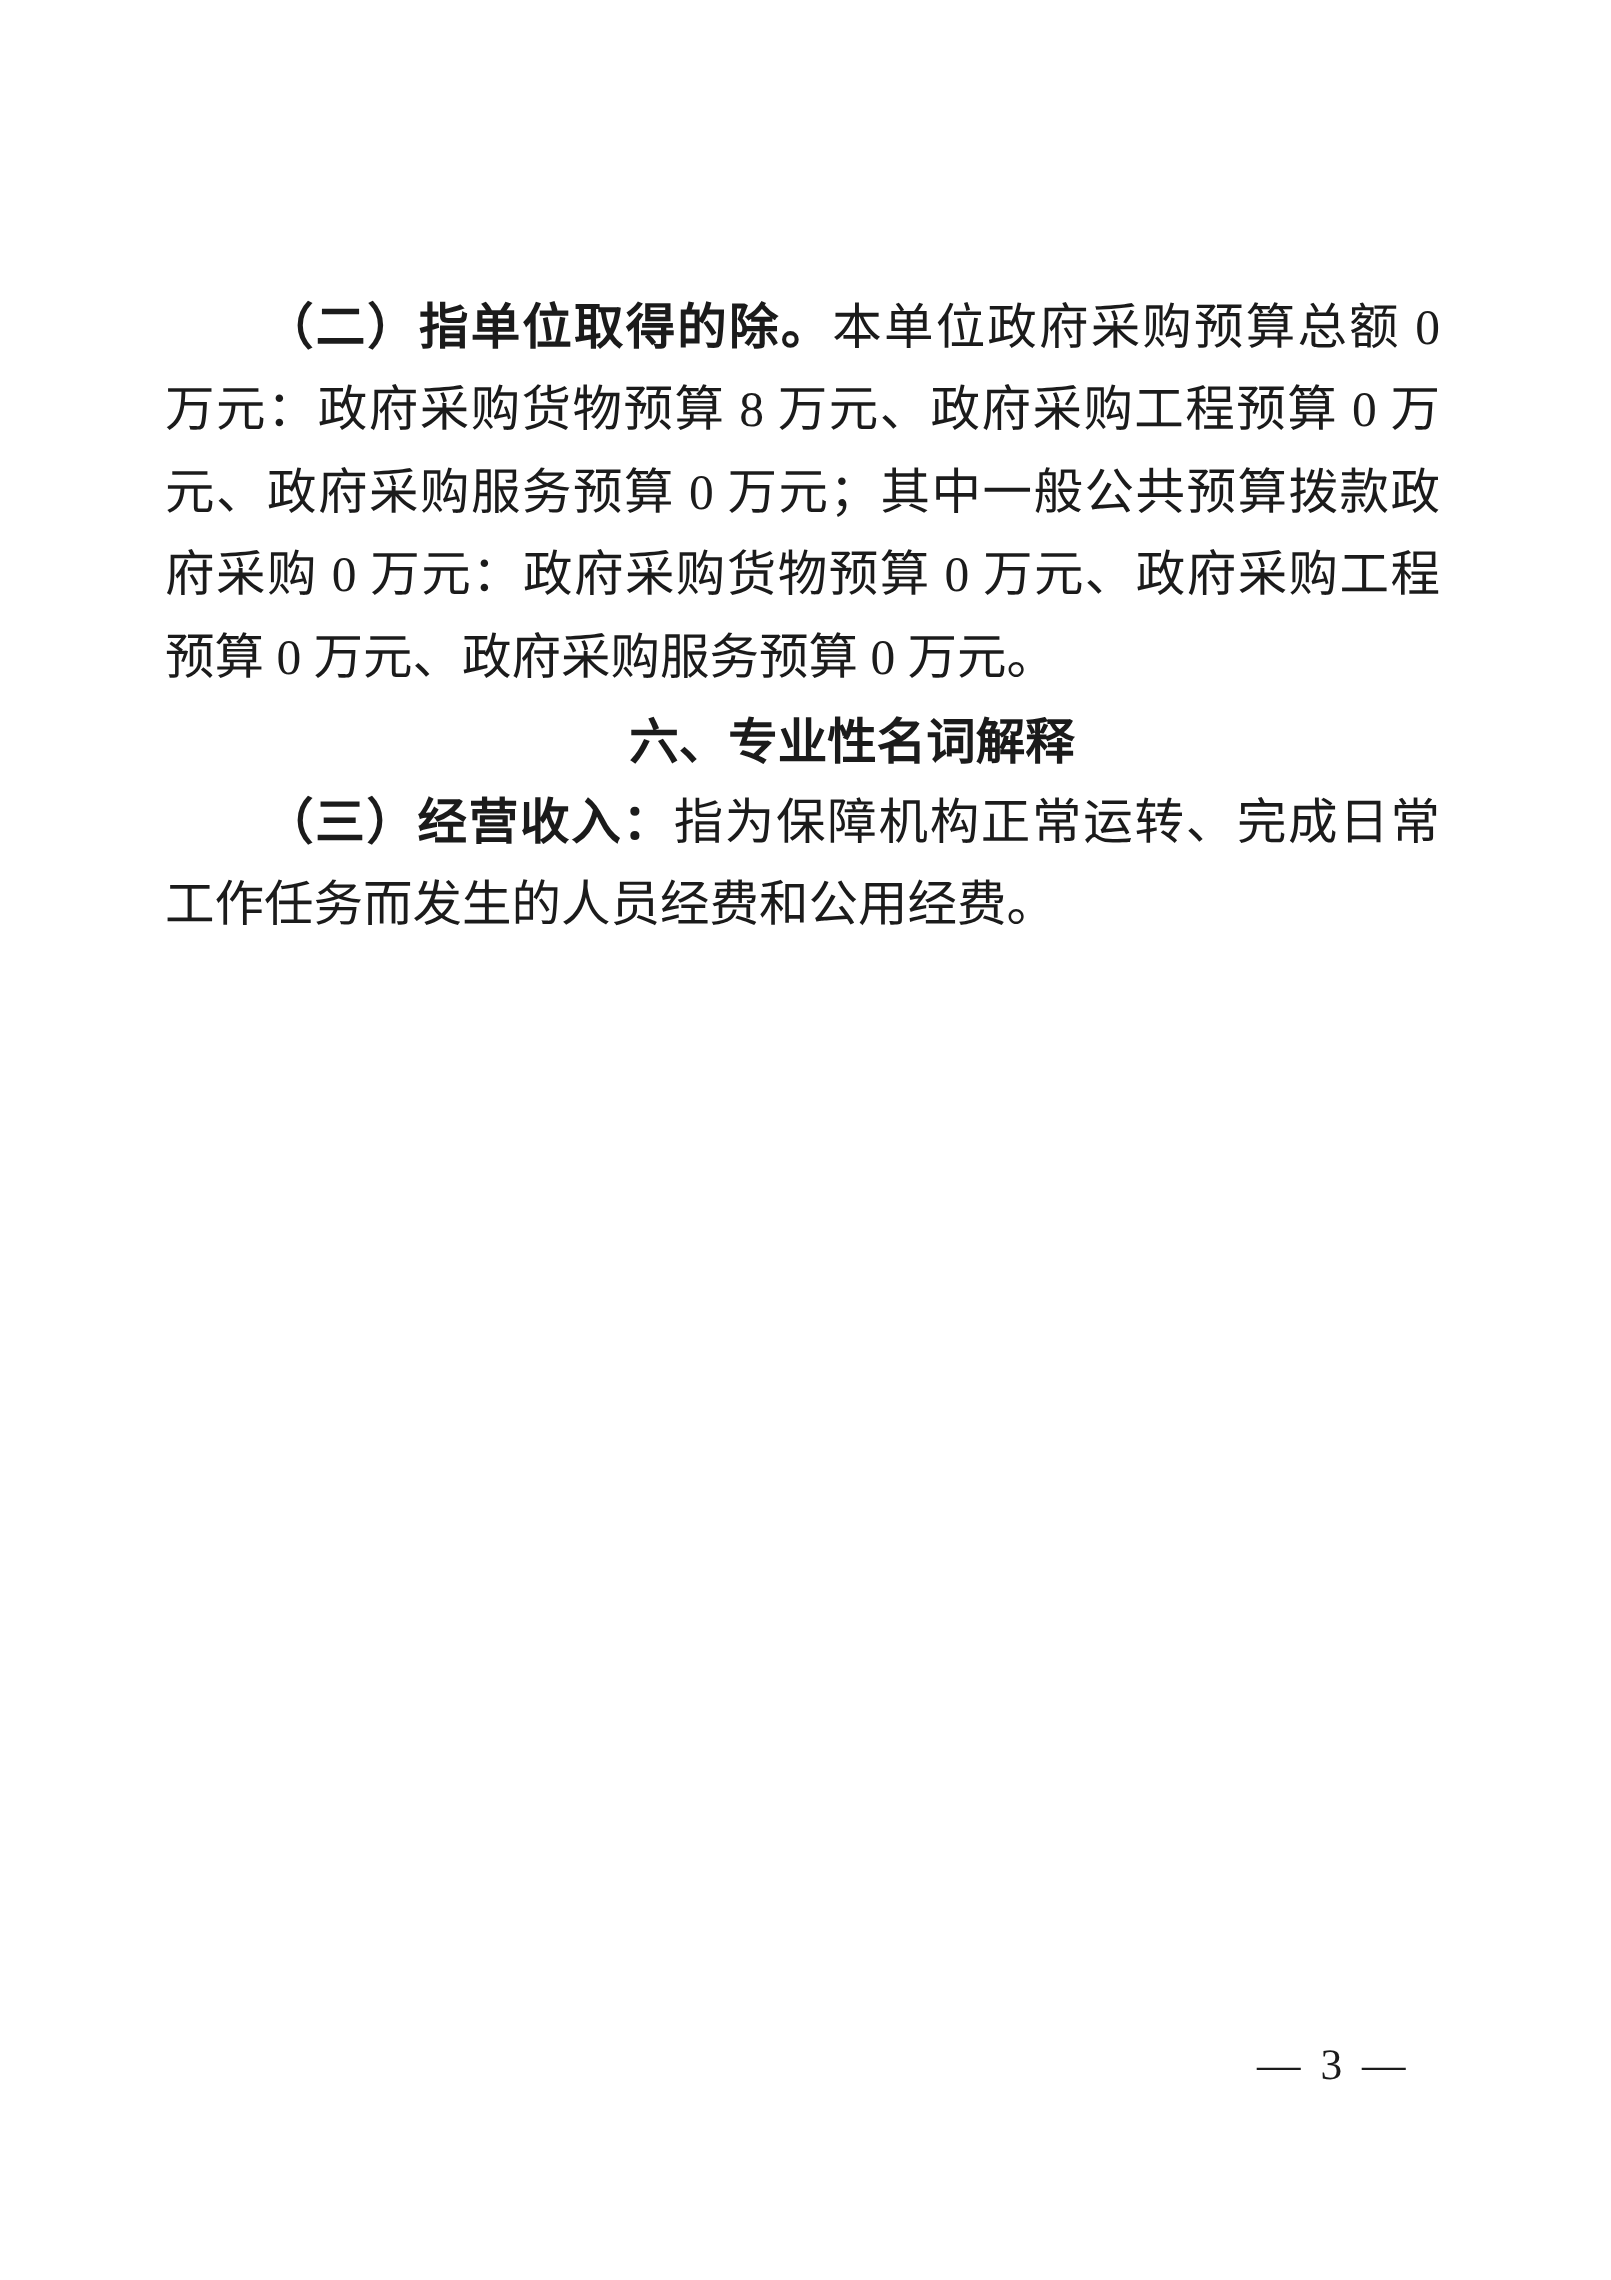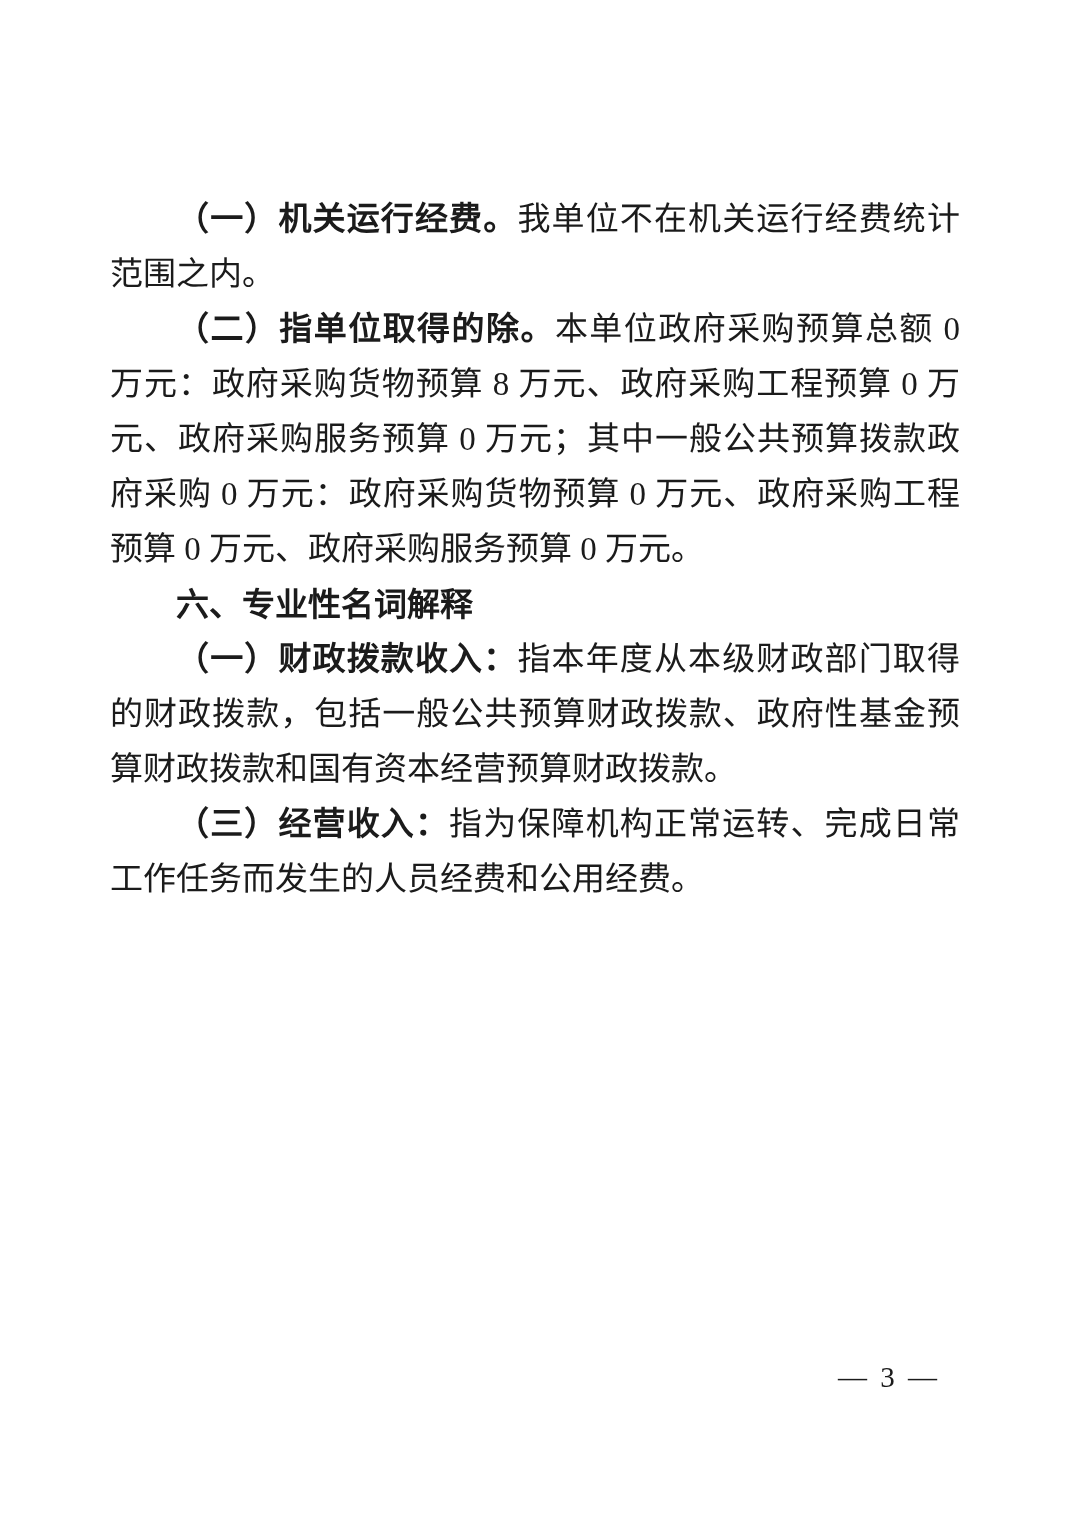--- a/index.html
+++ b/index.html
@@ -35,49 +35,47 @@
     text-align: justify;
     text-justify: inter-character;
     word-break: break-all;
   }
   .content p .lead {
     font-weight: 700;
   }
   .content h2 {
     font-family: "Liberation Sans", "DejaVu Sans", sans-serif;
     font-weight: 700;
-    text-align: left;
+    text-align: center;
   }
   .footer {
     position: absolute;
     top: 1360px;
     right: 134px;
     font-size: 29px;
     line-height: 34px;
     letter-spacing: 3px;
     color: #1b1b1b;
     font-family: "Liberation Serif", "DejaVu Serif", serif;
     white-space: nowrap;
   }
 </style>
 </head>
 <body>
 
 <div class="page">
   <div class="content">
 
-    <p><span class="lead">（一）机关运行经费。</span><span>我单位不在机关运行经费统计范围之内。</span></p>
 
     <p><span class="lead">（二）指单位取得的除。</span><span>本单位政府采购预算总额 0 万元：政府采购货物预算 8 万元、政府采购工程预算 0 万元、政府采购服务预算 0 万元；其中一般公共预算拨款政府采购 0 万元：政府采购货物预算 0 万元、政府采购工程预算 0 万元、政府采购服务预算 0 万元。</span></p>
 
 
 
     <h2>六、专业性名词解释</h2>
 
-    <p><span class="lead">（一）财政拨款收入：</span><span>指本年度从本级财政部门取得的财政拨款，包括一般公共预算财政拨款、政府性基金预算财政拨款和国有资本经营预算财政拨款。</span></p>
 
 
     <p><span class="lead">（三）经营收入：</span><span>指为保障机构正常运转、完成日常工作任务而发生的人员经费和公用经费。</span></p>
 
   </div>
 
   <div class="footer">— 3 —</div>
 </div>
 
 </body></html>

